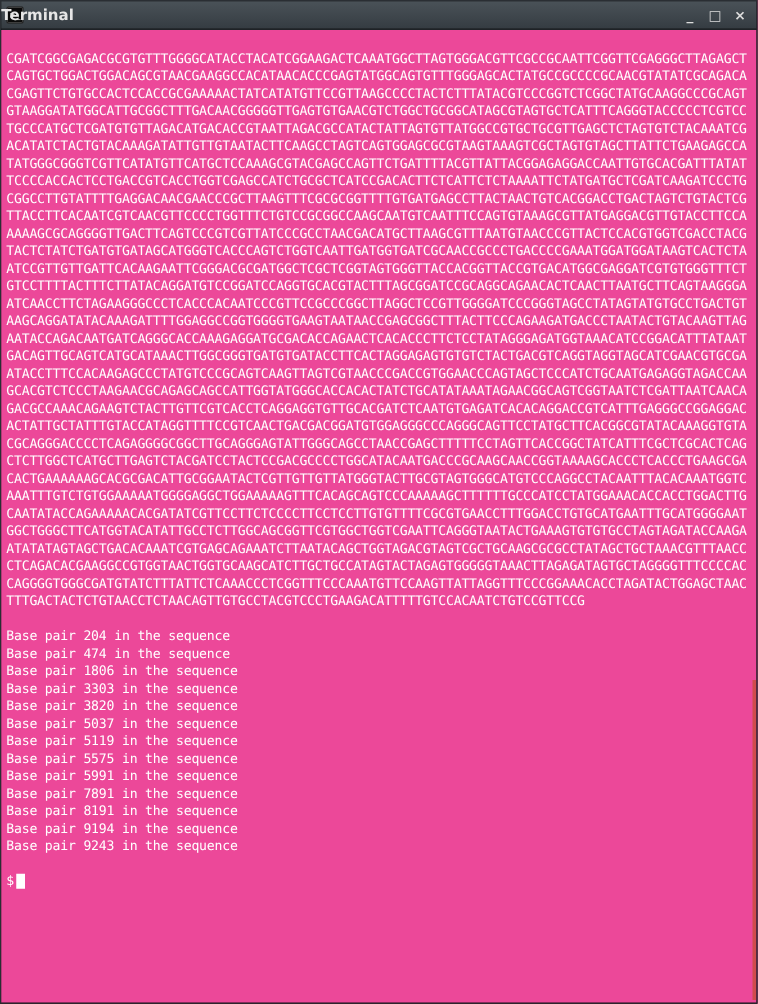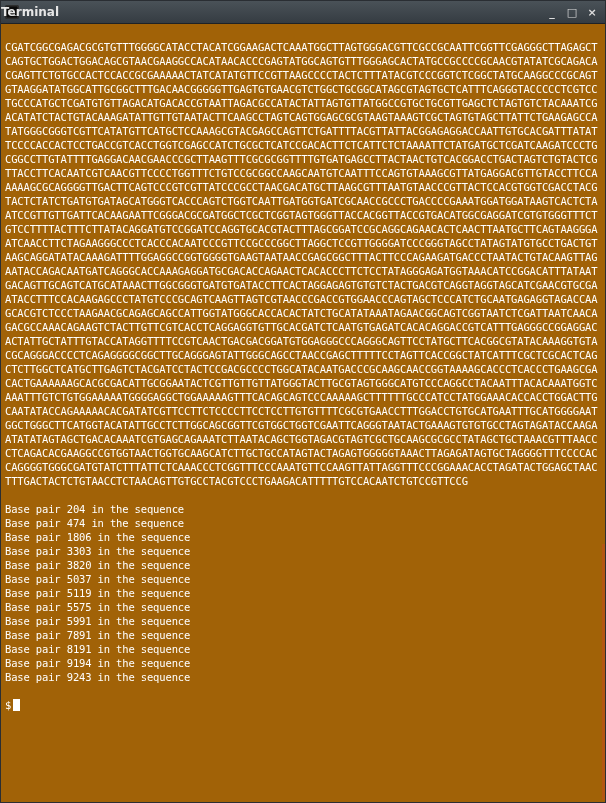--- a/index.html
+++ b/index.html
@@ -63,21 +63,21 @@
     display: inline-flex;
     align-items: center;
     justify-content: center;
     color: #ddd;
     font-size: 11px;
     line-height: 1;
     cursor: pointer;
   }
   .terminal-body {
     flex: 1 1 auto;
-    background: #a16207;
+    background: #ec4899;
     color: #fff;
     font-size: 10.5px;
     line-height: 14px;
     padding: 2px 4px 2px 4px;
     white-space: pre;
     overflow: hidden;
     position: relative;
     font-family: "DejaVu Sans Mono", "Courier New", monospace;
     letter-spacing: -0.15px;
   }

